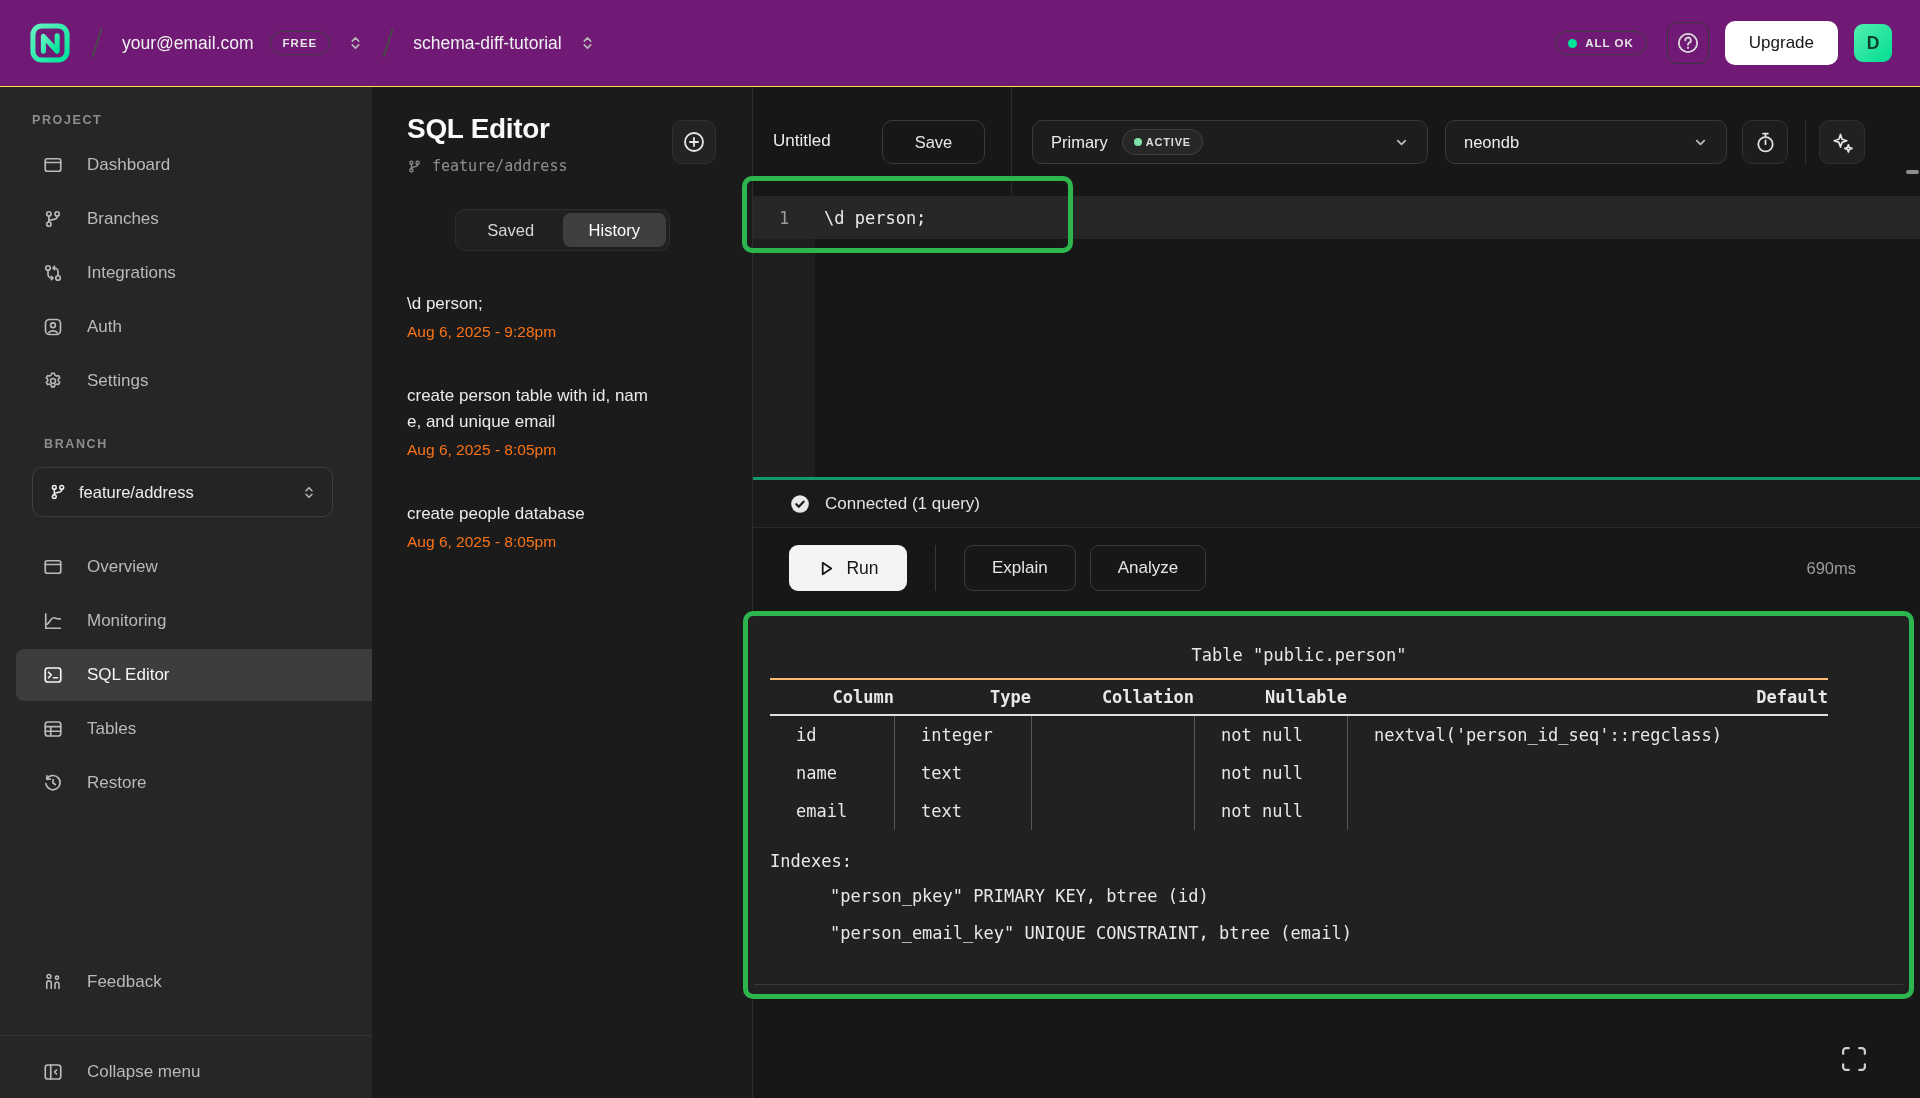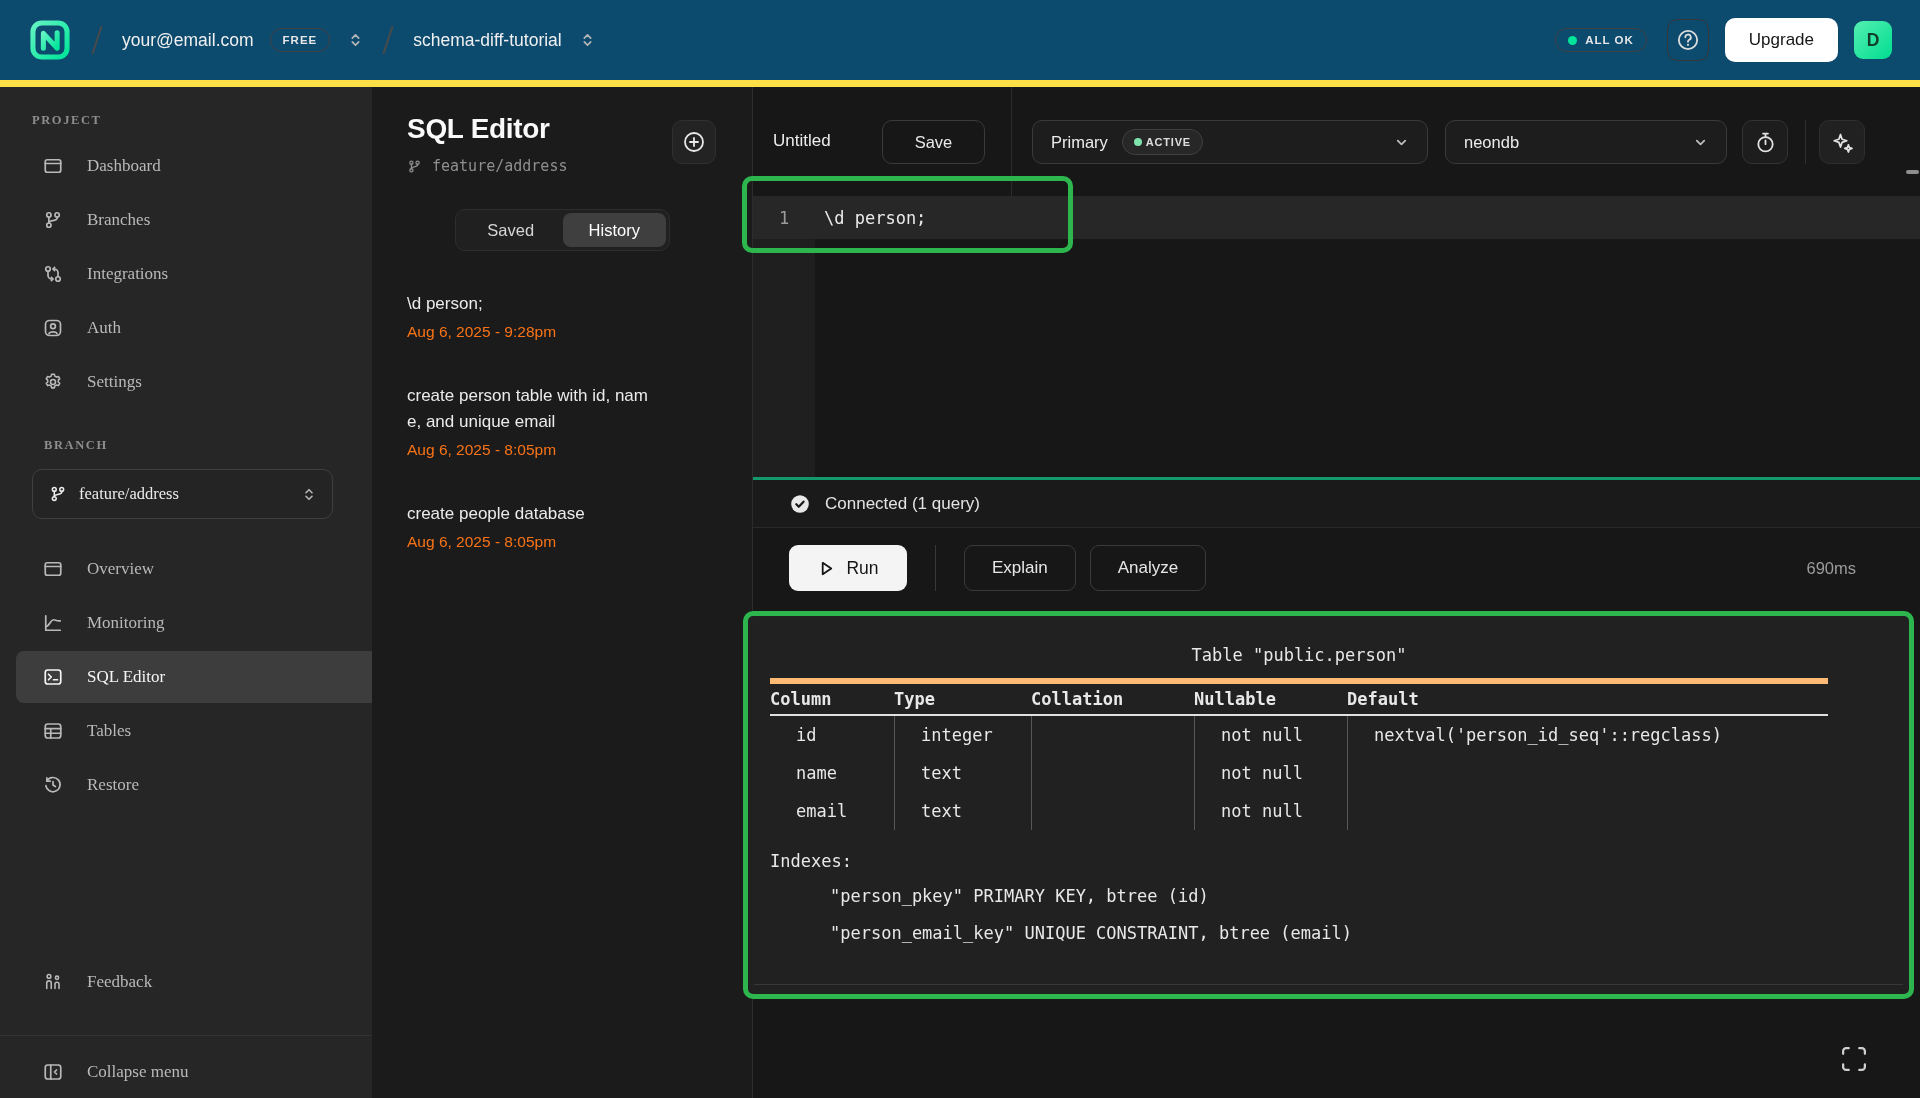--- a/index.html
+++ b/index.html
@@ -2,43 +2,43 @@
 <html><head>
 <meta charset="utf-8">
 <style>
   * { box-sizing: border-box; margin: 0; padding: 0; }
   html,body { width:1920px; height:1098px; overflow:hidden; background:#141414;
     font-family:"Liberation Sans", sans-serif; color:#ddd; }
   svg { display:block; }
   .mono { font-family:"DejaVu Sans Mono","Liberation Mono",monospace; }
 
   
-  .topbar { position:absolute; left:0; top:0; width:1920px; height:87px; background:#0c4a6e;
-    border-bottom:7px solid #fde047; display:flex; align-items:center; padding:0 28px; z-index:20;justify-content:flex-end; }
+  .topbar { position:absolute; left:0; top:0; width:1920px; height:87px; background:#701a75;
+    border-bottom:1px solid #fde047; display:flex; align-items:center; padding:0 28px; z-index:20;justify-content:flex-end; }
   .slash { width:2px; height:30px; background:#4a4a4a; transform:rotate(18deg); border-radius:1px;
     margin:0 24px; flex:none; }
   .crumb { display:flex; align-items:center; }
   .crumb-text { font-size:17.5px; color:#f0f0f0; }
   .pill { display:flex; align-items:center; gap:8px; border:1px solid #414141; border-radius:14px;
     padding:5px 12px; font-size:11.5px; font-weight:700; letter-spacing:1px; color:#e6e6e6; }
   .pill.free { margin-left:16px; }
   .dot { width:9px; height:9px; border-radius:50%; background:#00e599; flex:none; }
   .updown { margin-left:18px; color:#b5b5b5; }
   .tb-spacer { flex:1; }
   .help-btn { margin-left:20px; width:42px; height:42px; border:1px solid #373737; border-radius:10px;
     display:flex; align-items:center; justify-content:center; color:#dcdcdc; background:transparent; }
   .upgrade-btn { margin-left:16px; height:44px; padding:0 24px; background:#ffffff; color:#161616;
     font-size:17px; font-weight:500; border:none; border-radius:10px; display:flex; align-items:center; }
   .avatar { margin-left:16px; width:38px; height:38px; border-radius:9px;
     background:linear-gradient(135deg,#55efb0,#00dd92); color:#123c2c; font-size:17.5px; font-weight:700;
     display:flex; align-items:center; justify-content:center; }
 
   
   .sidebar { position:absolute; left:0; top:87px; width:400px; height:1011px; background:#262626;
-    border-right:1px solid #313131; padding-top:26px;font-family:Liberation Serif, serif; }
+    border-right:1px solid #313131; padding-top:26px; }
   .section-label { font-size:12.5px; font-weight:700; letter-spacing:1.6px; color:#8e8e8e; margin-left:32px; }
   .side-list { margin-top:12px; }
   .side-item { display:flex; align-items:center; height:52px; margin:2px 16px; padding-left:27px;
     border-radius:8px; color:#b9b9b9; font-size:17px; gap:24px; cursor:default; }
   .side-item .ic { width:20px; height:20px; flex:none; }
   .side-item.active { background:#3d3d3d; color:#f5f5f5; }
   .sidebar .section-label.branch { margin-top:30px;padding-left:12px; }
   .branch-select { margin:16px 0 24px 32px; width:301px; height:50px; border:1px solid #3f3f3f;
     border-radius:10px; display:flex; align-items:center; padding:0 16px; gap:12px; color:#ececec;
     font-size:16.5px; background:#242424; }
@@ -112,21 +112,21 @@
   .ghost-btn + .ghost-btn { margin-left:14px; }
   .duration { margin-left:auto; font-size:16.5px; color:#9c9c9c; }
 
   .result-box { position:absolute; left:-10px; top:524px; width:1171px; height:388px;
     border:5px solid #2db54e; border-radius:10px; background:#212121; padding:24px 0 0 22px;
     font-size:17px; color:#e8e8e8; z-index:5; }
   .result-box::after { content:""; position:absolute; left:6px; right:6px; bottom:9px; height:1px;
     background:#383838; }
   .result-title { width:1058px; text-align:center; margin-bottom:8px; line-height:30px; }
   .res-head, .res-body { width:1058px; display:grid; grid-template-columns:124px 137px 163px 153px 481px; }
-  .res-head { height:38px; align-items:center; text-align:left; border-top:6px solid #fdba74;
+  .res-head { height:38px; align-items:center; text-align:right; border-top:2px solid #fdba74;
     border-bottom:2px solid #e0e0e0; font-weight:700; }
   .res-cell { height:38px; line-height:38px; padding-left:26px; white-space:nowrap; }
   .res-cell.sep { border-left:1px solid #575757; }
   .res-indexes { margin-top:14px; }
   .idx-label { line-height:34px; }
   .idx-line { padding-left:60px; line-height:37px; white-space:pre; }
   .expand-btn { position:absolute; right:50px; top:956px; width:32px; height:32px; color:#cfcfcf;
     background:transparent; border:none; display:flex; align-items:center; justify-content:center; }
 </style>
 </head>

